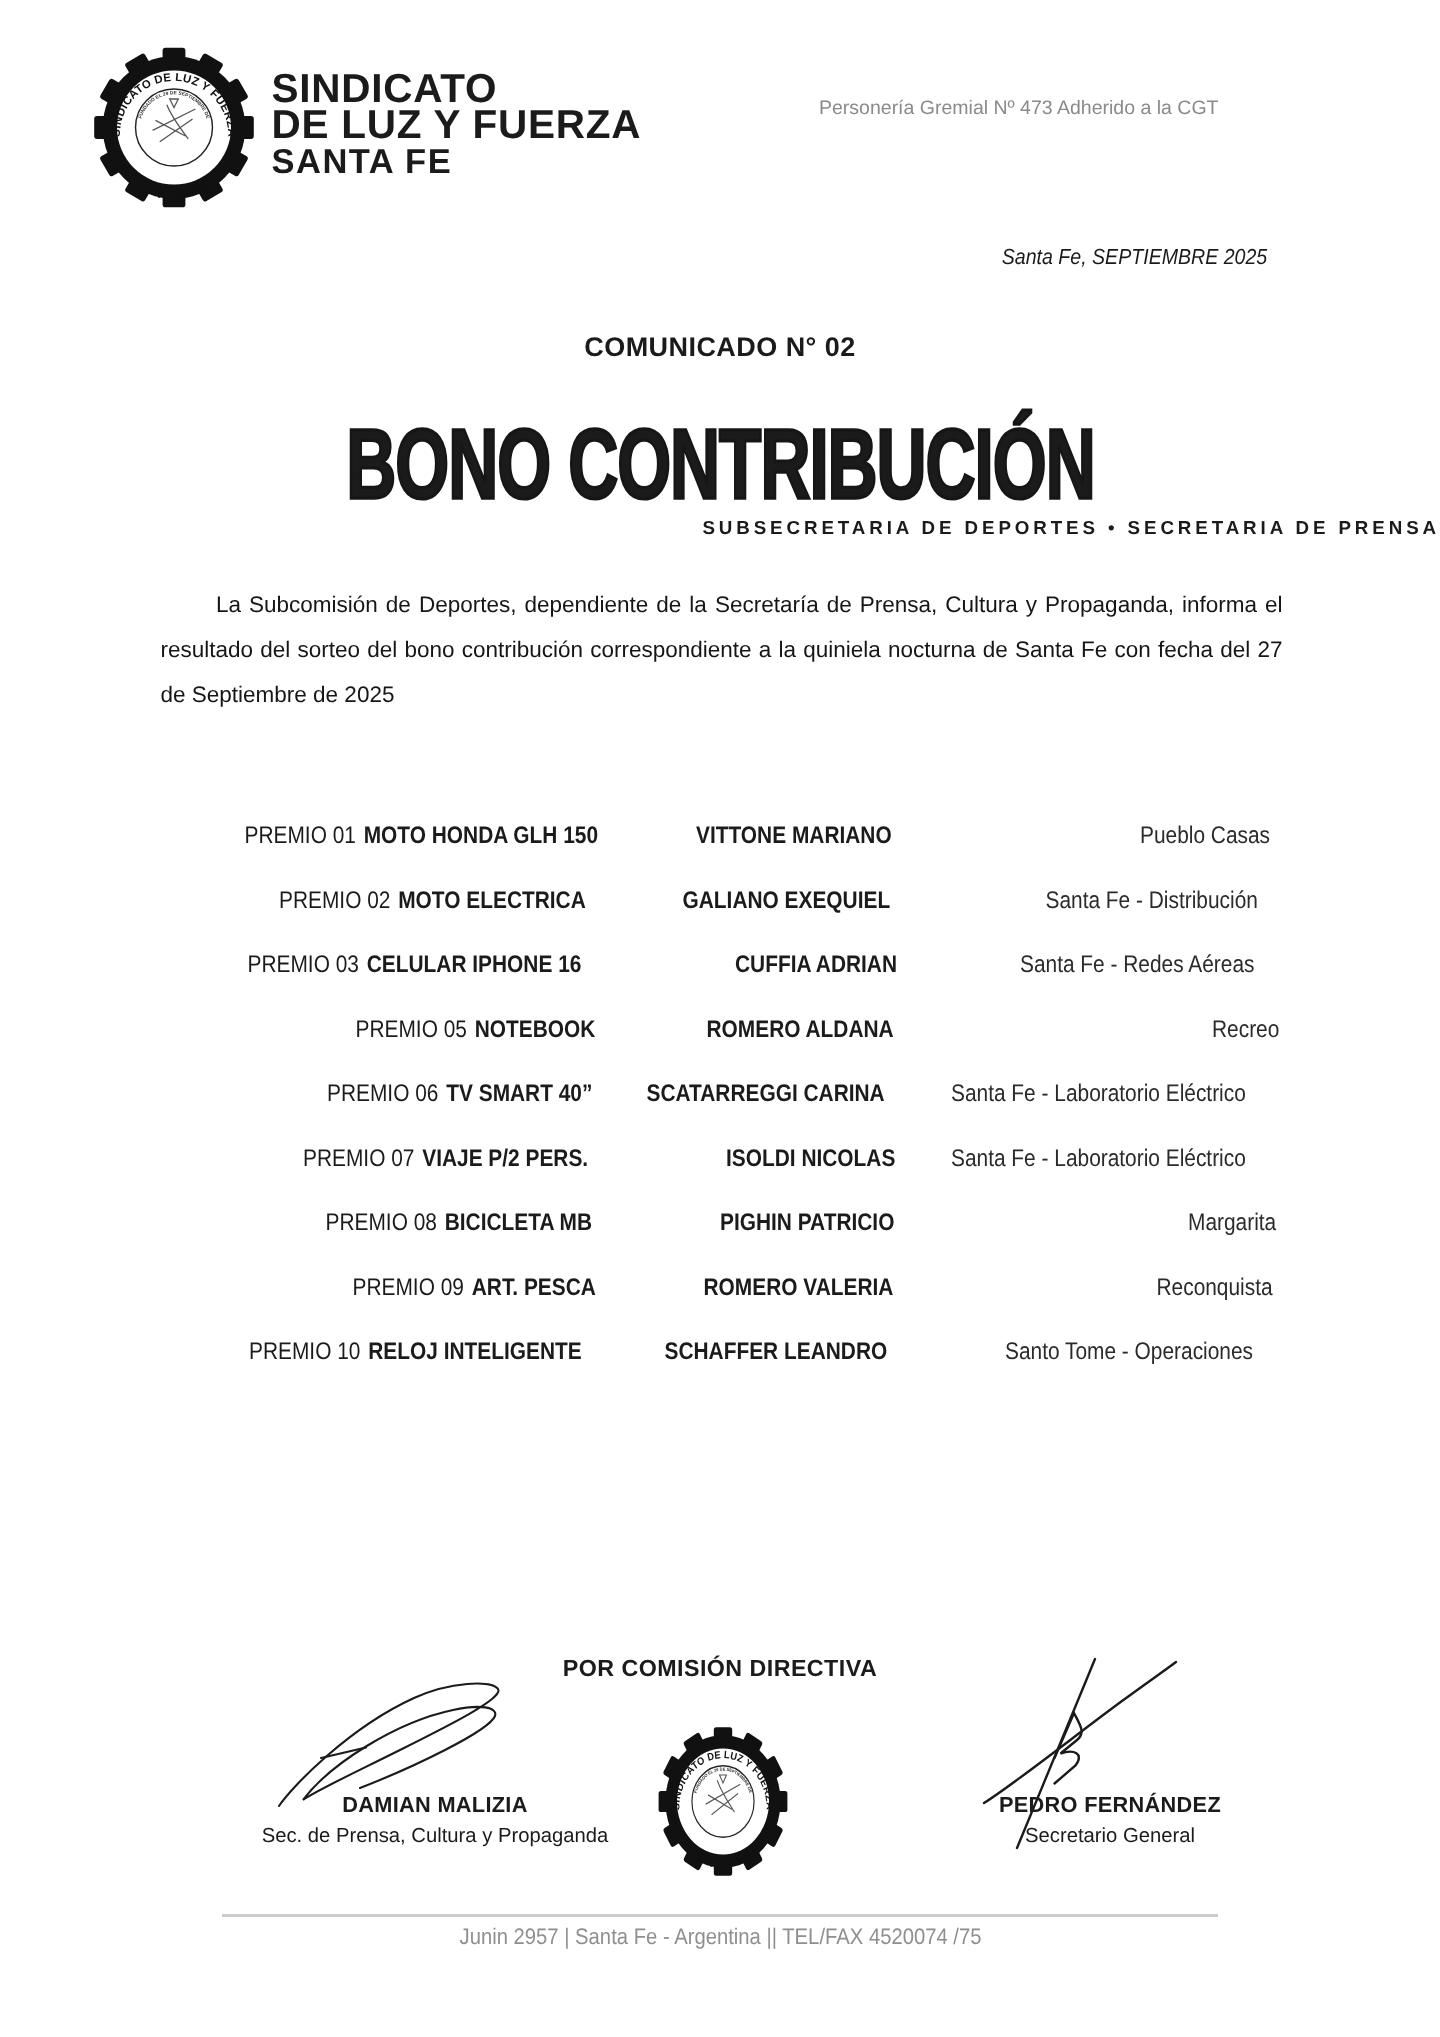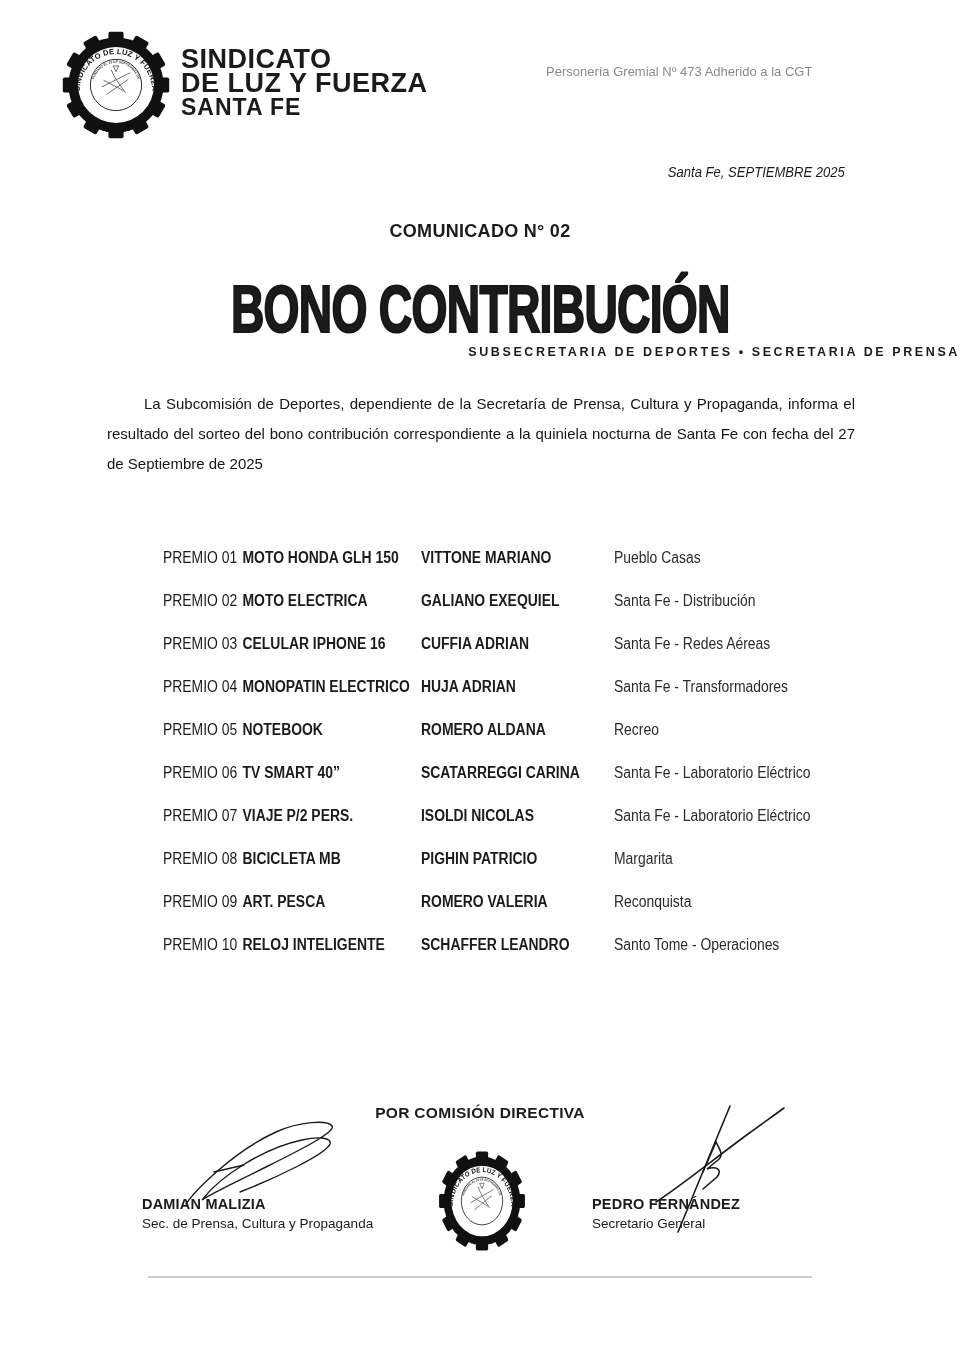--- a/index.html
+++ b/index.html
@@ -43,32 +43,32 @@
   .subtitle{left:0;top:345px;width:100%;text-align:right;font-size:12.5px;font-weight:700;letter-spacing:2.6px;}
 
   .body-par{
     left:107px;top:389px;width:748px;
     font-size:15px;line-height:30px;text-align:justify;text-indent:37px;
     color:#161616;
   }
 
   
   .prizes{left:163px;top:549px;width:697px;display:flex;flex-direction:column;gap:25px;}
-  .prize-row{display:grid;grid-template-columns:258px 193px 1fr;height:18px;line-height:18px;font-size:16px;}
+  .prize-row{display:grid;grid-template-columns:258px 193px 1fr;height:18px;line-height:18px;font-size:16px;text-align:right;}
   .prize-row .plabel{font-weight:400;margin-right:6px;}
   .prize-row .pname{font-weight:700;}
   .prize-row .winner{font-weight:700;}
   .prize-row .loc{font-weight:400;color:#2b2b2b;}
 
   
   .directiva{left:0;top:1104px;width:100%;text-align:center;font-size:15.5px;font-weight:700;letter-spacing:0.3px;}
   .sig-svg{pointer-events:none;}
   .sig-left-svg{left:180px;top:1116px;width:160px;height:92px;}
   .sig-right-svg{left:648px;top:1100px;width:145px;height:138px;}
-  .sig-block{width:240px;text-align:left;}
+  .sig-block{width:240px;text-align:center;margin-left:28px;}
   .sig-left-block{left:142px;top:1196px;}
   .sig-right-block{left:592px;top:1196px;}
   .sig-name{font-size:14.5px;font-weight:700;letter-spacing:0.2px;}
   .sig-role{font-size:13.5px;margin-top:4px;}
   .logo-bottom{left:436px;top:1148px;width:92px;height:106px;}
 
   
   .footer-rule{left:148px;top:1276px;width:664px;height:2px;background:var(--rule);}
   .footer-l1{left:0;top:1283px;width:100%;text-align:center;font-size:15px;color:var(--footer-gray);}
   .footer-l2{left:0;top:1358px;width:100%;text-align:center;font-size:16px;font-weight:700;color:var(--footer-gray);}
@@ -153,25 +153,20 @@
       <div><span class="cond"><span class="plabel">PREMIO 02</span><span class="pname">MOTO ELECTRICA</span></span></div>
       <div><span class="cond winner">GALIANO EXEQUIEL</span></div>
       <div><span class="cond loc">Santa Fe - Distribución</span></div>
     </div>
     <div class="prize-row">
       <div><span class="cond"><span class="plabel">PREMIO 03</span><span class="pname">CELULAR IPHONE 16</span></span></div>
       <div><span class="cond winner">CUFFIA ADRIAN</span></div>
       <div><span class="cond loc">Santa Fe - Redes Aéreas</span></div>
     </div>
     <div class="prize-row">
-      <div><span class="cond"><span class="plabel">PREMIO 04</span><span class="pname">MONOPATIN ELECTRICO</span></span></div>
-      <div><span class="cond winner">HUJA ADRIAN</span></div>
-      <div><span class="cond loc">Santa Fe - Transformadores</span></div>
-    </div>
-    <div class="prize-row">
       <div><span class="cond"><span class="plabel">PREMIO 05</span><span class="pname">NOTEBOOK</span></span></div>
       <div><span class="cond winner">ROMERO ALDANA</span></div>
       <div><span class="cond loc">Recreo</span></div>
     </div>
     <div class="prize-row">
       <div><span class="cond"><span class="plabel">PREMIO 06</span><span class="pname">TV SMART 40”</span></span></div>
       <div><span class="cond winner">SCATARREGGI CARINA</span></div>
       <div><span class="cond loc">Santa Fe - Laboratorio Eléctrico</span></div>
     </div>
     <div class="prize-row">
@@ -221,15 +216,16 @@
   <svg class="abs logo-bottom" viewBox="0 0 120 120" preserveAspectRatio="none">
     <use href="#logo-gear" xlink:href="#logo-gear"></use>
   </svg>
 
   <div class="abs sig-block sig-right-block">
     <div class="sig-name">PEDRO FERNÁNDEZ</div>
     <div class="sig-role">Secretario General</div>
   </div>
 
   <div class="abs footer-rule"></div>
+  <div class="abs footer-l1"><span class="cond-c">Junin 2957 | Santa Fe - Argentina  ||  TEL/FAX 4520074 /75</span></div>
   <div class="abs footer-l2"><span class="cond-c">www.luzyfuerza.org.ar</span></div>
 
 </div>
 
 </body></html>

